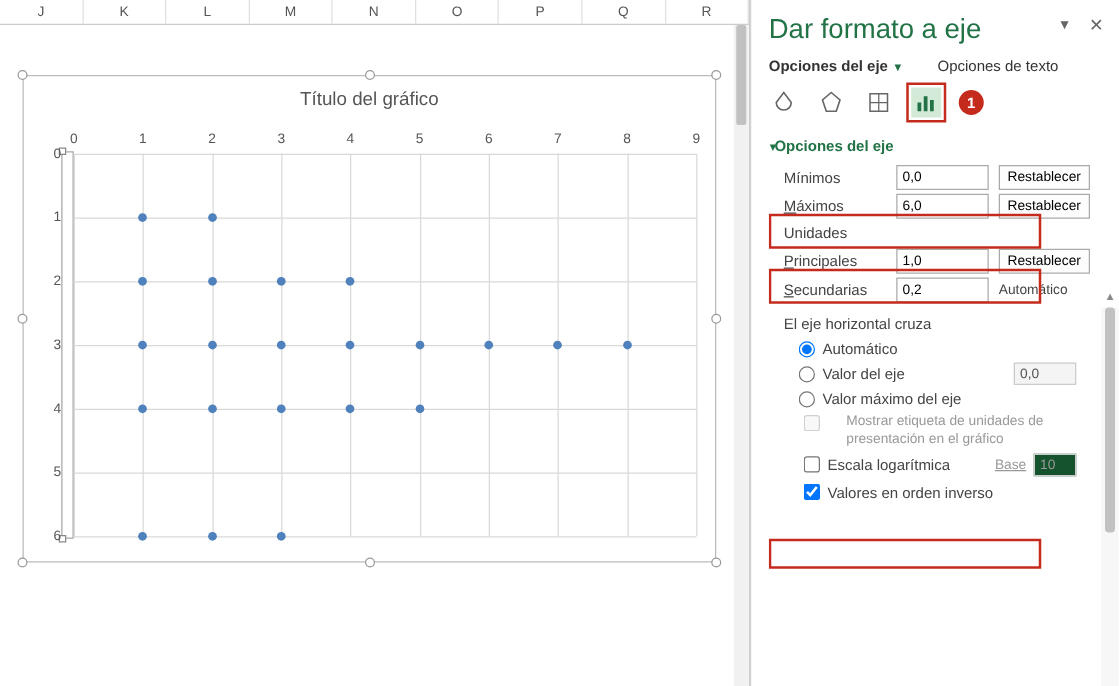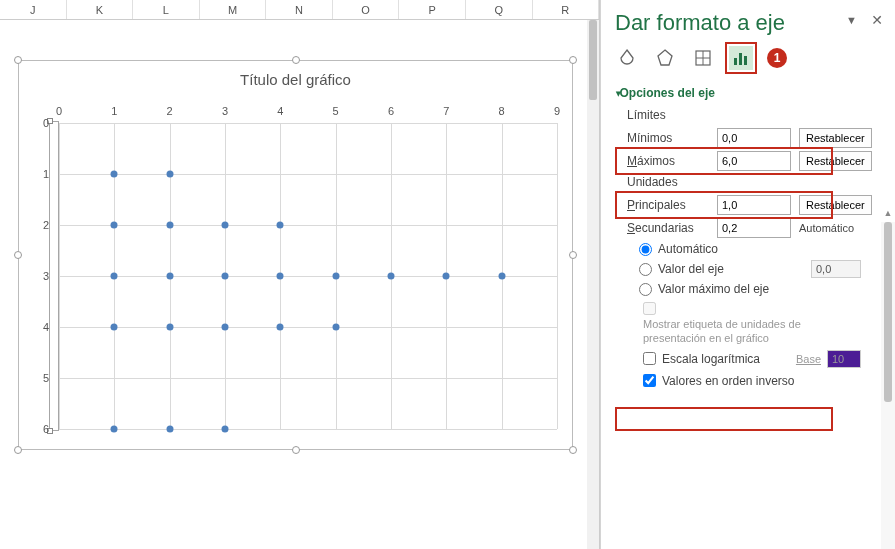--- a/index.html
+++ b/index.html
@@ -71,26 +71,26 @@
 .hl-4 { bottom: 4px; left: 0; width: 218px; height: 24px; }
 
 .radio-row, .check-row { display: flex; align-items: center; margin: 4px 0 4px 24px; font-size: 12px; color: #444; gap: 6px; }
 .radio-row input, .check-row input { margin: 0; }
 .radio-row.sub input[type=text] { width: 50px; height: 18px; margin-left: auto; margin-right: 18px; border: 1px solid #ccc; background: #f4f4f4; font-size: 11px; padding: 0 4px; }
 
 .units-row { display: flex; align-items: center; margin: 6px 0 4px 12px; font-size: 12px; color: #444; }
 .units-row select { margin-left: auto; margin-right: 18px; height: 20px; border: 1px solid #aaa; font-size: 11px; width: 70px; }
 
 .indent-note { font-size: 11px; color: #999; margin: 2px 0 6px 40px; line-height: 1.3; width: 190px; }
-.indent-note-cb { display: flex; align-items: flex-start; gap: 2px; margin-left: 28px; flex-direction: column; }
+.indent-note-cb { display: flex; align-items: flex-start; gap: 21px; margin-left: 28px; }
 .indent-note-cb input { margin-top: 2px; }
 
 .log-row { display: flex; align-items: center; margin: 4px 0 4px 28px; font-size: 12px; color: #444; gap: 6px; }
 .log-row .base-lbl { margin-left: auto; font-size: 11px; color: #999; text-decoration: underline; }
-.log-row input[type=text] { width: 34px; height: 18px; border: 1px solid #ccc; background: #4c1d95; font-size: 11px; margin-right: 18px; padding: 0 4px; color: #999; }
+.log-row input[type=text] { width: 34px; height: 18px; border: 1px solid #ccc; background: #14532d; font-size: 11px; margin-right: 18px; padding: 0 4px; color: #999; }
 
 .inv-row { display: flex; align-items: center; margin: 6px 0 0 28px; font-size: 12px; color: #444; gap: 6px; }
 
 .pane-scroll { position: absolute; right: 0; top: 140px; bottom: 0; width: 14px; background: #f7f7f7; }
 .pane-scroll .thumb { position: absolute; top: 0; left: 3px; right: 3px; height: 180px; background: #c1c1c1; border-radius: 3px; }
 .pane-scroll .arr { position: absolute; left: 0; right: 0; height: 14px; text-align: center; font-size: 9px; color: #888; }
 .pane-scroll .arr.up { top: -14px; }
 
 .pane-body { position: relative; height: 480px; overflow: hidden; padding-right: 16px; }
 </style>
@@ -196,20 +196,24 @@
           <div class="dot" style="left: 33.3333%; top: 100%;"></div>
         </div>
     </div>
   </div>
 
   <div class="pane">
     <div class="pane-title">Dar formato a eje</div>
     <span class="pane-drop">▼</span>
     <span class="pane-close">✕</span>
 
+    <div class="pane-tabs">
+      <span><b>Opciones del eje</b> <span class="chev">▼</span></span>
+      <span>Opciones de texto</span>
+    </div>
 
     <div class="icon-row">
       <div class="icon-btn">
         <svg viewBox="0 0 20 20">
             <path d="M10 2 L16 10 A6 6 0 1 1 4 10 Z" fill="none" stroke="#666" stroke-width="1.3"></path>
           </svg>
       </div>
       <div class="icon-btn">
         <svg viewBox="0 0 20 20">
             <polygon points="10,2 17,8 14,17 6,17 3,8" fill="none" stroke="#666" stroke-width="1.3"></polygon>
@@ -228,21 +232,20 @@
             <rect x="8" y="5" width="3" height="12" fill="#217346"></rect>
             <rect x="13" y="8" width="3" height="9" fill="#217346"></rect>
           </svg>
       </div>
       <div class="callout">1</div>
     </div>
 
     <div class="pane-body">
       <div class="section-hdr">Opciones del eje</div>
 
-      <div class="subhdr">Límites</div>
 
       <div class="field-row">
         <span class="lbl"><span>Mínimos</span></span>
         <input type="text" value="0,0" style="">
         <button class="reset">Restablecer</button>
       </div>
 
       <div class="field-row">
         <span class="lbl"><span class="u">M</span><span id="max-rest">áximos</span></span>
         <input type="text" value="6,0" style="">
@@ -256,20 +259,21 @@
         <input type="text" value="1,0" style="">
         <button class="reset">Restablecer</button>
       </div>
 
       <div class="field-row">
         <span class="lbl"><span class="u">S</span><span id="min-rest">ecundarias</span></span>
         <input type="text" value="0,2" style="">
         <span class="auto-text">Automático</span>
       </div>
 
+      <div class="subhdr" style="margin-top:10px">El eje horizontal cruza</div>
 
       <div class="radio-row">
         <input type="radio" name="cross" checked="" style="">
         <span>Automático</span>
       </div>
       <div class="radio-row sub">
         <input type="radio" name="cross" style="">
         <span>Valor del eje</span>
         <input type="text" disabled="" value="0,0" style="">
       </div>

